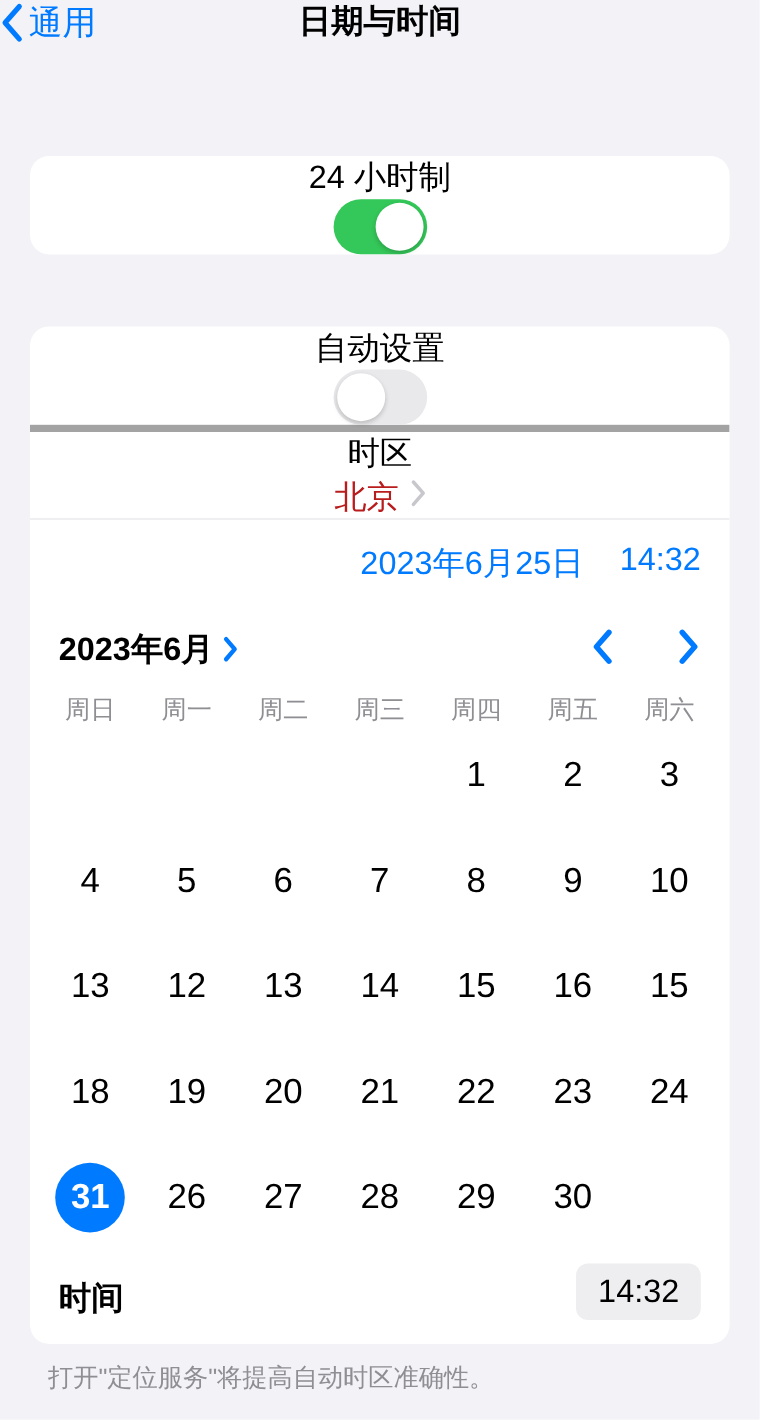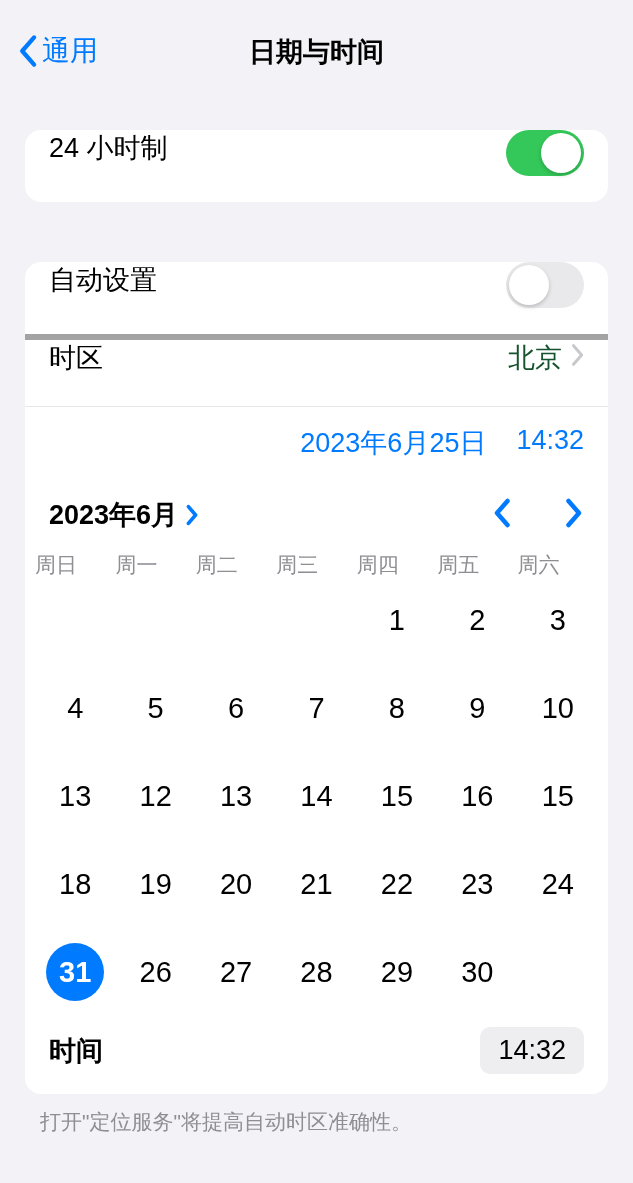--- a/index.html
+++ b/index.html
@@ -7,23 +7,23 @@
       font-family: -apple-system, "SF Pro Text", "Helvetica Neue", Arial, sans-serif;
       background: #f2f2f7;
       width: 633px;
       height: 1183px;
       overflow: hidden;
       color: #000;
     }
     .nav {
       height: 70px;
       display: flex;
-      align-items: flex-end;
+      align-items: flex-start;
       position: relative;
-      padding: 0 18px;
+      padding: 0 0;
     }
     .nav-back {
       display: flex;
       align-items: center;
       color: #007aff;
       font-size: 28px;
       gap: 2px;
     }
     .nav-back svg { width: 22px; height: 34px; }
     .nav-title {
@@ -37,26 +37,27 @@
       margin: 60px 25px 0;
       background: #fff;
       border-radius: 16px;
       overflow: hidden;
     }
     .group.tight { margin-top: 60px; }
     .row {
       min-height: 72px;
       padding: 0 24px;
       display: flex;
-      align-items: flex-start;
+      align-items: center;
       justify-content: space-between;
+      flex-direction: column;
     }
     .row + .row { border-top: 6px solid #a3a3a3; }
     .row-label { font-size: 27px; }
-    .row-value { color: #14532d; font-size: 27px; display:flex; align-items:center; gap:8px;}
+    .row-value { color: #b91c1c; font-size: 27px; display:flex; align-items:center; gap:8px;}
     .toggle {
       width: 78px; height: 46px; border-radius: 23px; position: relative;
     }
     .toggle.on { background: #34c759; }
     .toggle.off { background: #e9e9eb; }
     .knob {
       position: absolute; top: 3px; width: 40px; height: 40px; border-radius: 50%;
       background: #fff; box-shadow: 0 2px 4px rgba(0,0,0,.2);
     }
     .toggle.on .knob { right: 3px; }
@@ -69,35 +70,35 @@
     .datetime-bar span { color:#007aff;text-align:center; }
     .month-hdr {
       display:flex; align-items:center; padding: 18px 24px 6px;
       justify-content:space-between;
     }
     .month-hdr-left { display:flex; align-items:center; gap:6px; font-size:27px; font-weight:600;}
     .month-hdr-left svg { width:16px; height:24px; color:#007aff; }
     .month-nav { display:flex; gap:48px; }
     .month-nav svg { width:22px; height:30px; color:#007aff; }
     .weekdays {
-      display:grid; grid-template-columns:repeat(7,1fr); 
+      display:grid; grid-template-columns:repeat(7,1fr); text-align:center;
       padding: 12px 10px 6px; color:#8e8e93; font-size:21px; font-weight:500;
     }
     .days {
       display:grid; grid-template-columns:repeat(7,1fr); text-align:center;
       padding: 6px 10px 12px 10px; row-gap: 30px;
     }
     .day { font-size:29px; height:58px; display:flex; align-items:center; justify-content:center; }
     .day.empty { visibility:hidden; }
     .day.sel span{
       background:#007aff; color:#fff; border-radius:50%; width:58px; height:58px;
       display:flex; align-items:center; justify-content:center; font-weight:600;
     }
     .time-row {
-      display:flex; align-items:center; justify-content:space-between;
+      display:flex; align-items:flex-end; justify-content:space-between;
       padding: 14px 24px 20px; font-size:27px;
     }
     .time-pill {
       background:#eeeef0; border-radius:10px; padding:8px 18px; font-size:27px;
     }
     .footer {
       margin: 14px 40px 0; color:#8e8e93; font-size:21px;
     }
   </style>
 </head>

